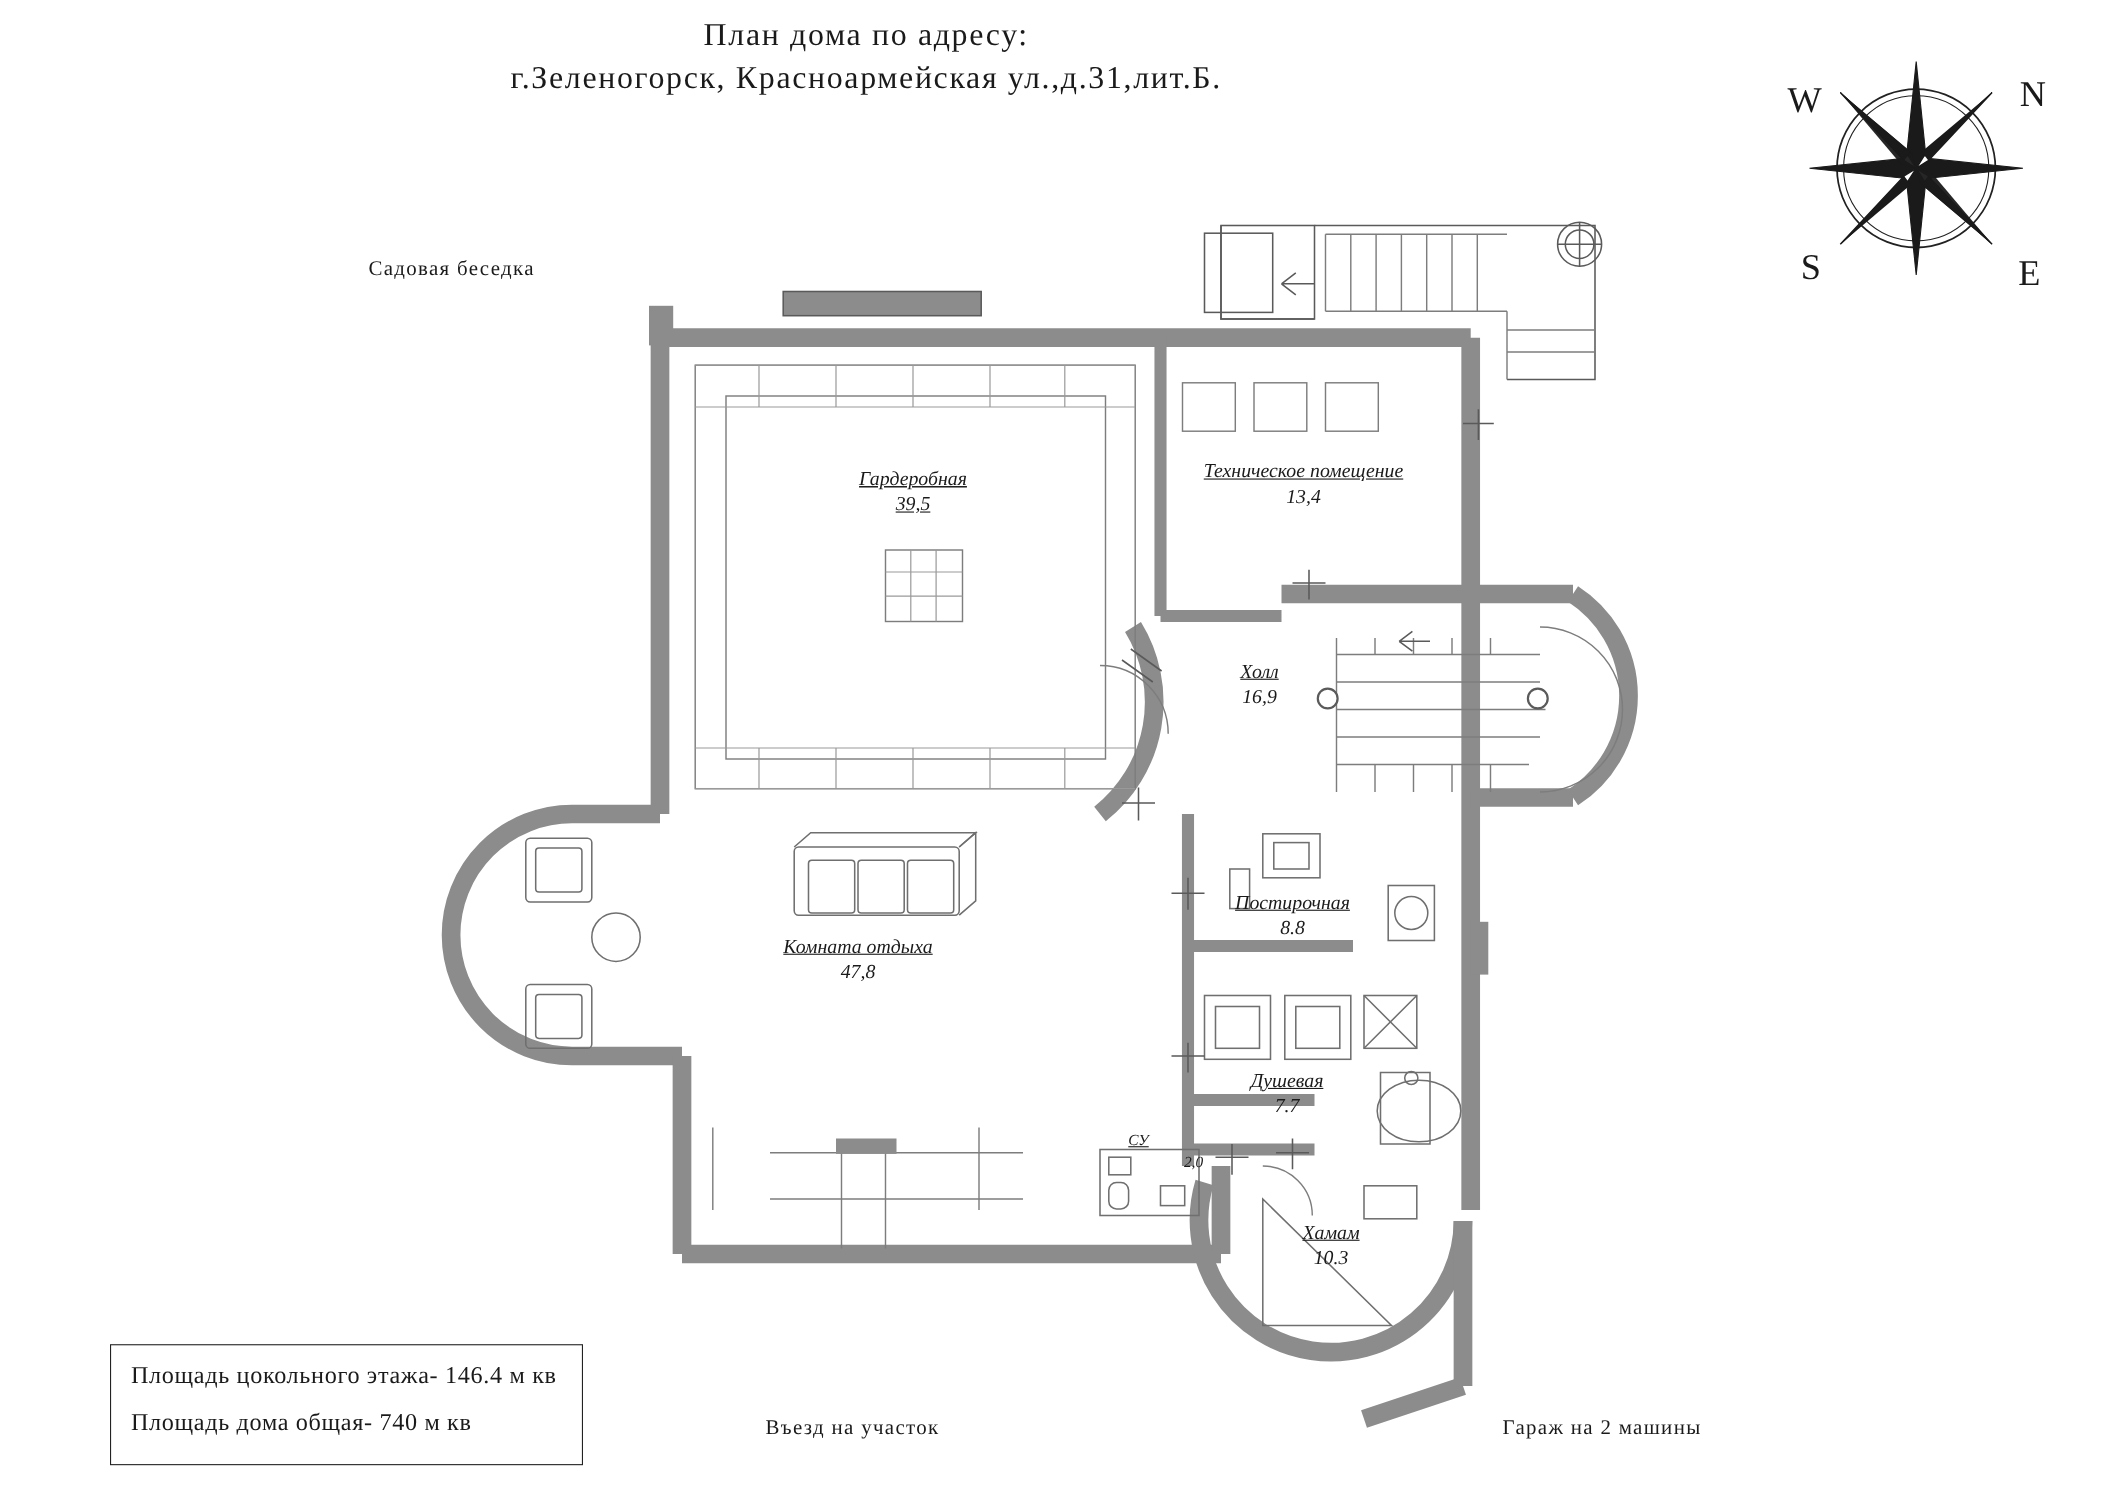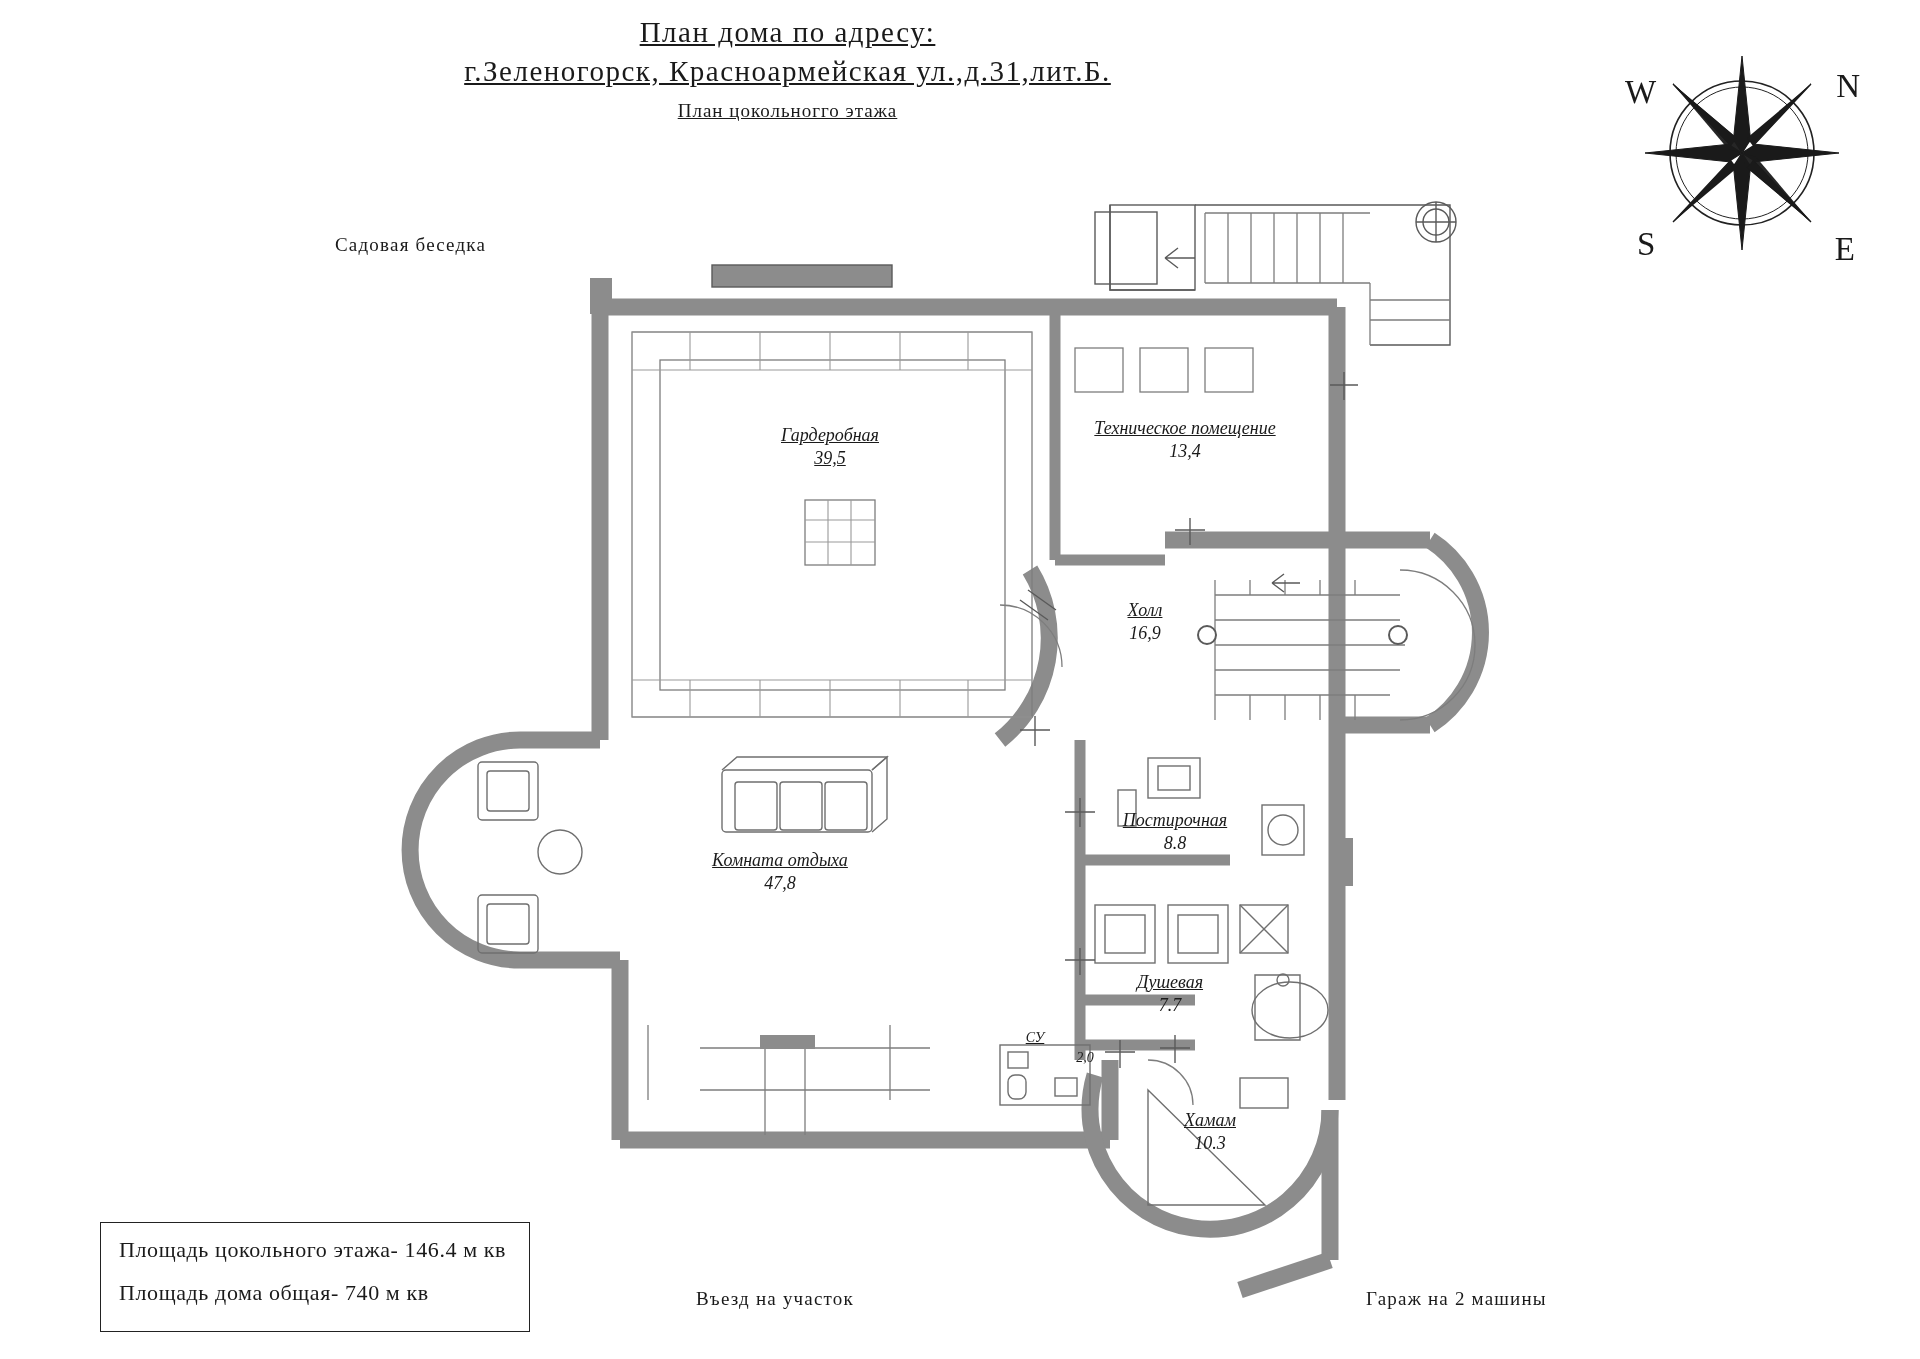--- a/index.html
+++ b/index.html
@@ -1,20 +1,20 @@
 <!DOCTYPE html>
 <html><head>
 <meta charset="utf-8">
 <style>
   html,body{margin:0;padding:0;background:#ffffff;}
   body{width:1920px;height:1359px;position:relative;overflow:hidden;
        font-family:"Liberation Serif", serif;color:#1a1a1a;}
   .abs{position:absolute;}
   
-  #title-block{top:16px;left:0;width:1575px;text-align:center;text-decoration:underline;}
+  #title-block{top:16px;left:0;width:1575px;text-align:center;}
   #title-line1{font-size:29px;letter-spacing:1.5px;font-weight:400;}
   #title-line2{font-size:29px;letter-spacing:1.5px;font-weight:400;margin-top:6px;}
   #title-line3{font-size:19px;letter-spacing:1px;margin-top:12px;}
   .note{font-size:19px;letter-spacing:1.2px;}
   
   #legend{left:100px;top:1222px;width:430px;height:110px;border:1.6px solid #222;
           box-sizing:border-box;padding:14px 0 0 18px;}
   #legend div{font-size:22px;letter-spacing:.6px;margin-bottom:17px;}
   
   #compass{right:60px;top:38px;width:235px;height:230px;}
@@ -26,21 +26,20 @@
   .room.small .nm{font-size:14px;}
   .room.small .ar{font-size:14px;}
   svg{position:absolute;top:0;left:0;}
 </style>
 </head>
 <body>
 
 <div class="abs" id="title-block">
   <div id="title-line1">План дома по адресу:</div>
   <div id="title-line2">г.Зеленогорск, Красноармейская ул.,д.31,лит.Б.</div>
-  <div id="title-line3">План цокольногго этажа</div>
 </div>
 
 <div class="abs" id="compass">
   <div class="compass-letter" style="left:0px;top:36px;">W</div>
   <div class="compass-letter" style="right:0px;top:30px;">N</div>
   <div class="compass-letter" style="left:12px;bottom:5px;">S</div>
   <div class="compass-letter" style="right:5px;bottom:0px;">E</div>
   <svg width="235" height="230" viewBox="0 0 235 230">
     <circle cx="117" cy="115" r="72" fill="none" stroke="#222" stroke-width="1.6"></circle>
     <circle cx="117" cy="115" r="66" fill="none" stroke="#222" stroke-width="1"></circle>

